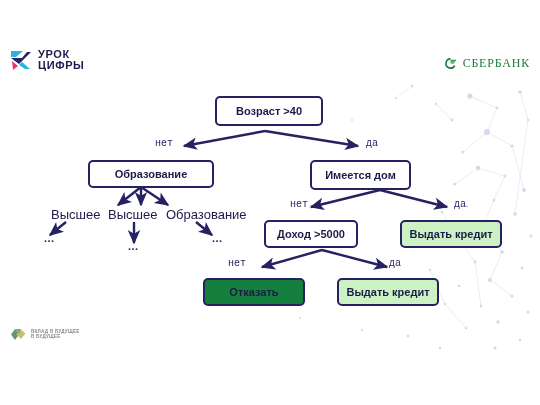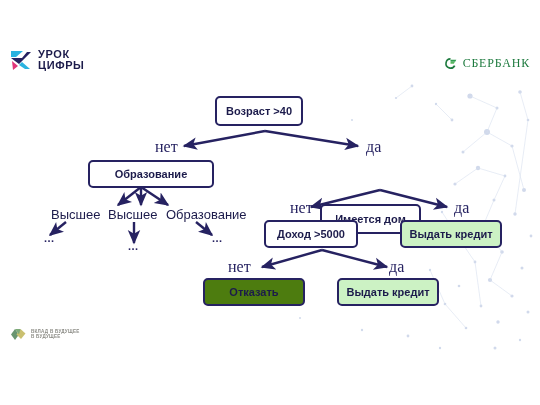--- a/index.html
+++ b/index.html
@@ -114,27 +114,27 @@
     align-items: center;
     justify-content: center;
     font-family: "Liberation Sans", sans-serif;
     font-size: 11px;
     font-weight: bold;
     color: #1c1b4b;
     white-space: nowrap;
     background: #ffffff;
   }
   .node.green { background: #ccf2c4; margin-left: 8px; }
-  .node.pink  { background: #4d7c0f; }
+  .node.pink  { background: #15803d; }
 
   
   .branch-label {
     position: absolute;
-    font-family: Liberation Serif, serif;
-    font-size: 16px;
+    font-family: Liberation Mono, monospace;
+    font-size: 10px;
     color: #262261;
     white-space: nowrap;
   }
 
   
   .opt-label {
     position: absolute;
     font-family: "Liberation Sans", sans-serif;
     font-size: 13px;
     color: #1c1b4b;
@@ -286,25 +286,25 @@
       <path d="M380 190 L311 207" marker-end="url(#ah)"></path>
 
       <path d="M380 190 L447 207" marker-end="url(#ah)"></path>
 
       <path d="M322 250 L262 267" marker-end="url(#ah)"></path>
 
       <path d="M322 250 L387 267" marker-end="url(#ah)"></path>
     </g>
   </svg>
 
-  <div class="node" style="left:215px; top:96px; width:88px; height:30px;">Возраст &gt;40</div>
+  <div class="node" style="left:215px; top:96px; width:108px; height:30px;">Возраст &gt;40</div>
 
   <div class="node" style="left:88px; top:160px; width:126px; height:28px;">Образование</div>
 
-  <div class="node" style="left:320px; top:160px; width:101px; height:30px;margin-top:44px;">Имеется дом</div>
+  <div class="node" style="left:310px; top:160px; width:101px; height:30px;">Имеется дом</div>
 
   <div class="node" style="left:264px; top:220px; width:94px; height:28px;text-align:right;">Доход &gt;5000</div>
 
   <div class="node green" style="left:392px; top:220px; width:102px; height:28px;">Выдать кредит</div>
 
   <div class="node pink" style="left:203px; top:278px; width:102px; height:28px;">Отказать</div>
 
   <div class="node green" style="left:329px; top:278px; width:102px; height:28px;">Выдать кредит</div>
 
   <span class="branch-label" style="left:155px; top:138px;">нет</span>

